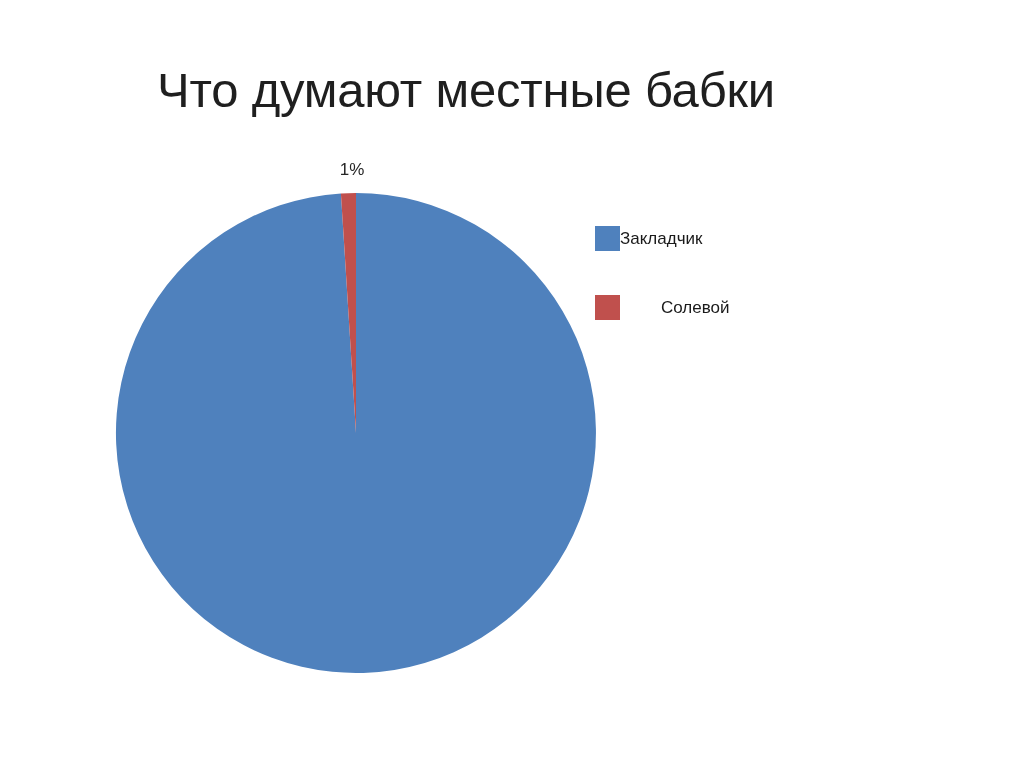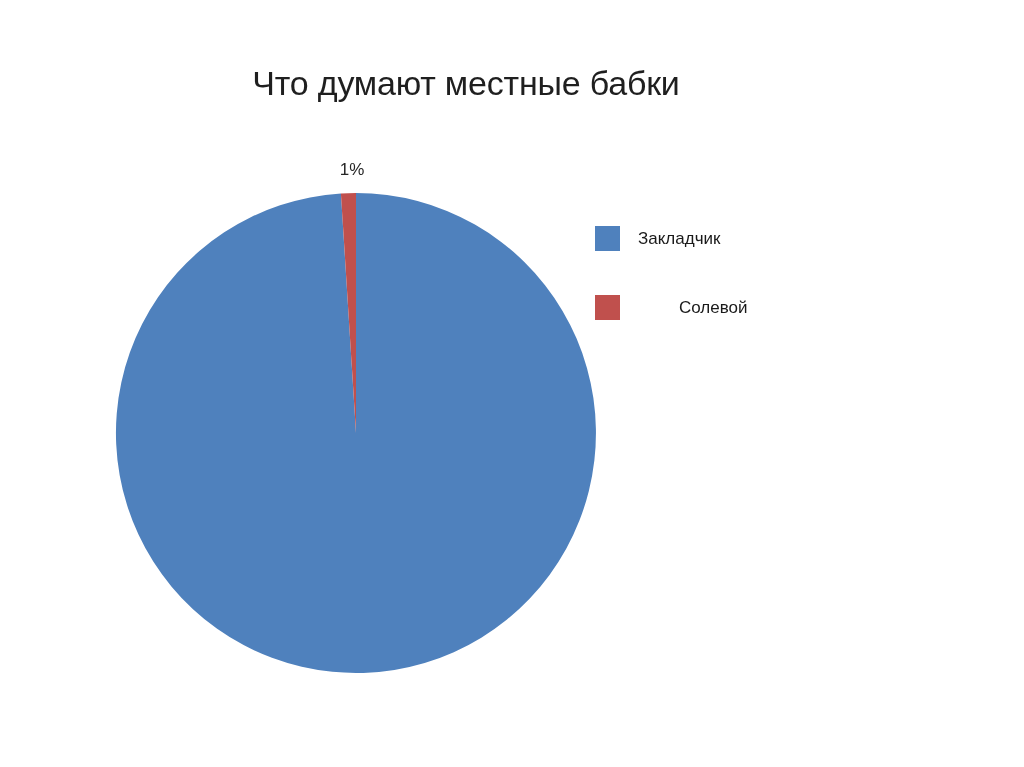--- a/index.html
+++ b/index.html
@@ -19,21 +19,21 @@
     overflow: hidden;
   }
 
   
   #chart-title {
     position: absolute;
     left: 0;
     top: 66px;
     width: 932px;
     text-align: center;
-    font-size: 34px;
+    font-size: 49px;
     font-weight: 400;
     line-height: 1.0;
     color: #1f1f1f;
     letter-spacing: -0.2px;
     white-space: nowrap;
   }
 
   
   #plot-area {
     position: absolute;
@@ -87,21 +87,21 @@
     align-items: center;
   }
   .legend-entry.e0 { top: 0px; }
   .legend-entry.e1 { top: 69px; gap: 41px; }
   .legend-swatch {
     width: 25px;
     height: 25px;
     flex: 0 0 25px;
   }
   .legend-label {
-    margin-left: 18px;
+    margin-left: 0;
     font-size: 17px;
     color: #1a1a1a;
     white-space: nowrap;
     line-height: 1;
   }
 </style>
 </head>
 <body>
 
 <div id="slide">

